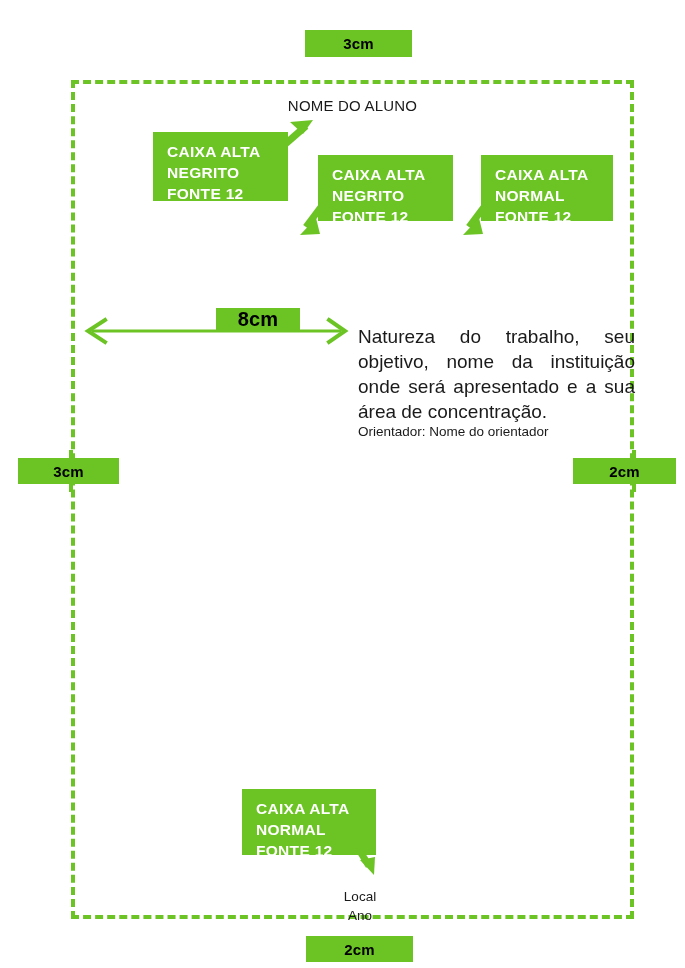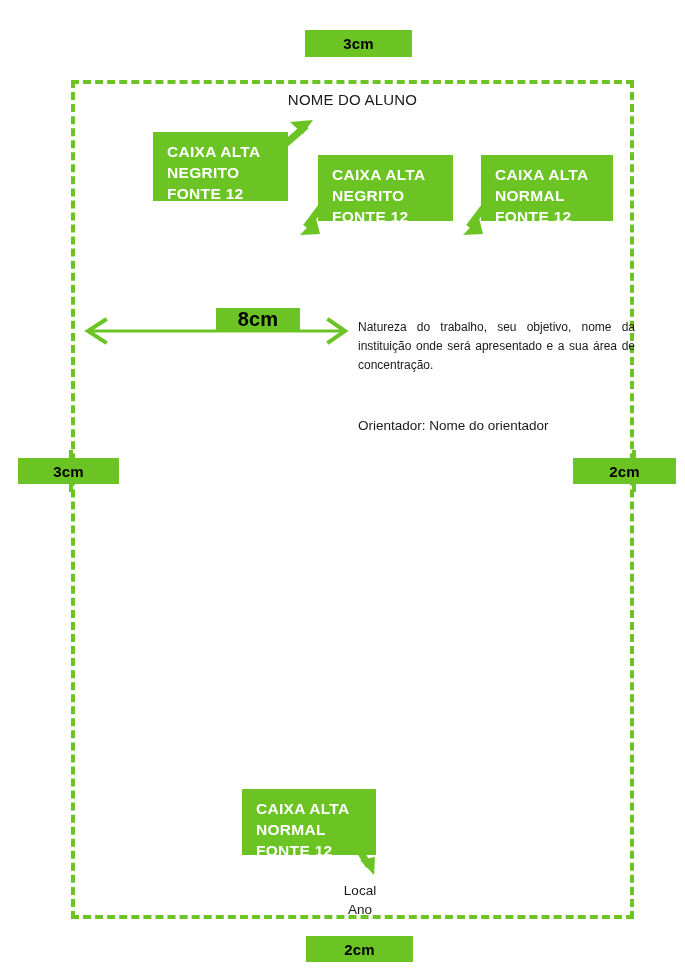--- a/index.html
+++ b/index.html
@@ -65,20 +65,21 @@
 
   .callout-1 { left: 153px; top: 132px; width: 135px; height: 69px; }
   .callout-2 { left: 318px; top: 155px; width: 135px; height: 66px; }
   .callout-3 { left: 481px; top: 155px; width: 132px; height: 66px; }
   .callout-4 { left: 242px; top: 789px; width: 134px; height: 66px; }
 
   
   .doc-text {
     position: absolute;
     color: #1a1a1a;
+    margin-top: 6px;
   }
   .nome-aluno {
     left: 71px;
     top: 91px;
     width: 563px;
     text-align: center;
     font-size: 15px;
     letter-spacing: 0.2px;
   }
   .titulo-line {
@@ -88,22 +89,22 @@
     text-align: center;
     font-size: 17px;
   }
   .titulo-line .t-main { font-weight: bold; letter-spacing: 0.3px; }
   .titulo-line .t-sub  { font-weight: normal; letter-spacing: 0.2px; }
 
   .natureza {
     left: 358px;
     top: 318px;
     width: 277px;
-    font-size: 12px;
-    line-height: 19px;
+    font-size: 19px;
+    line-height: 25px;
     text-align: justify;
     text-align-last: left;
   }
   .orientador {
     left: 358px;
     top: 418px;
     width: 277px;
     font-size: 13.5px;
   }
   .local-ano {

